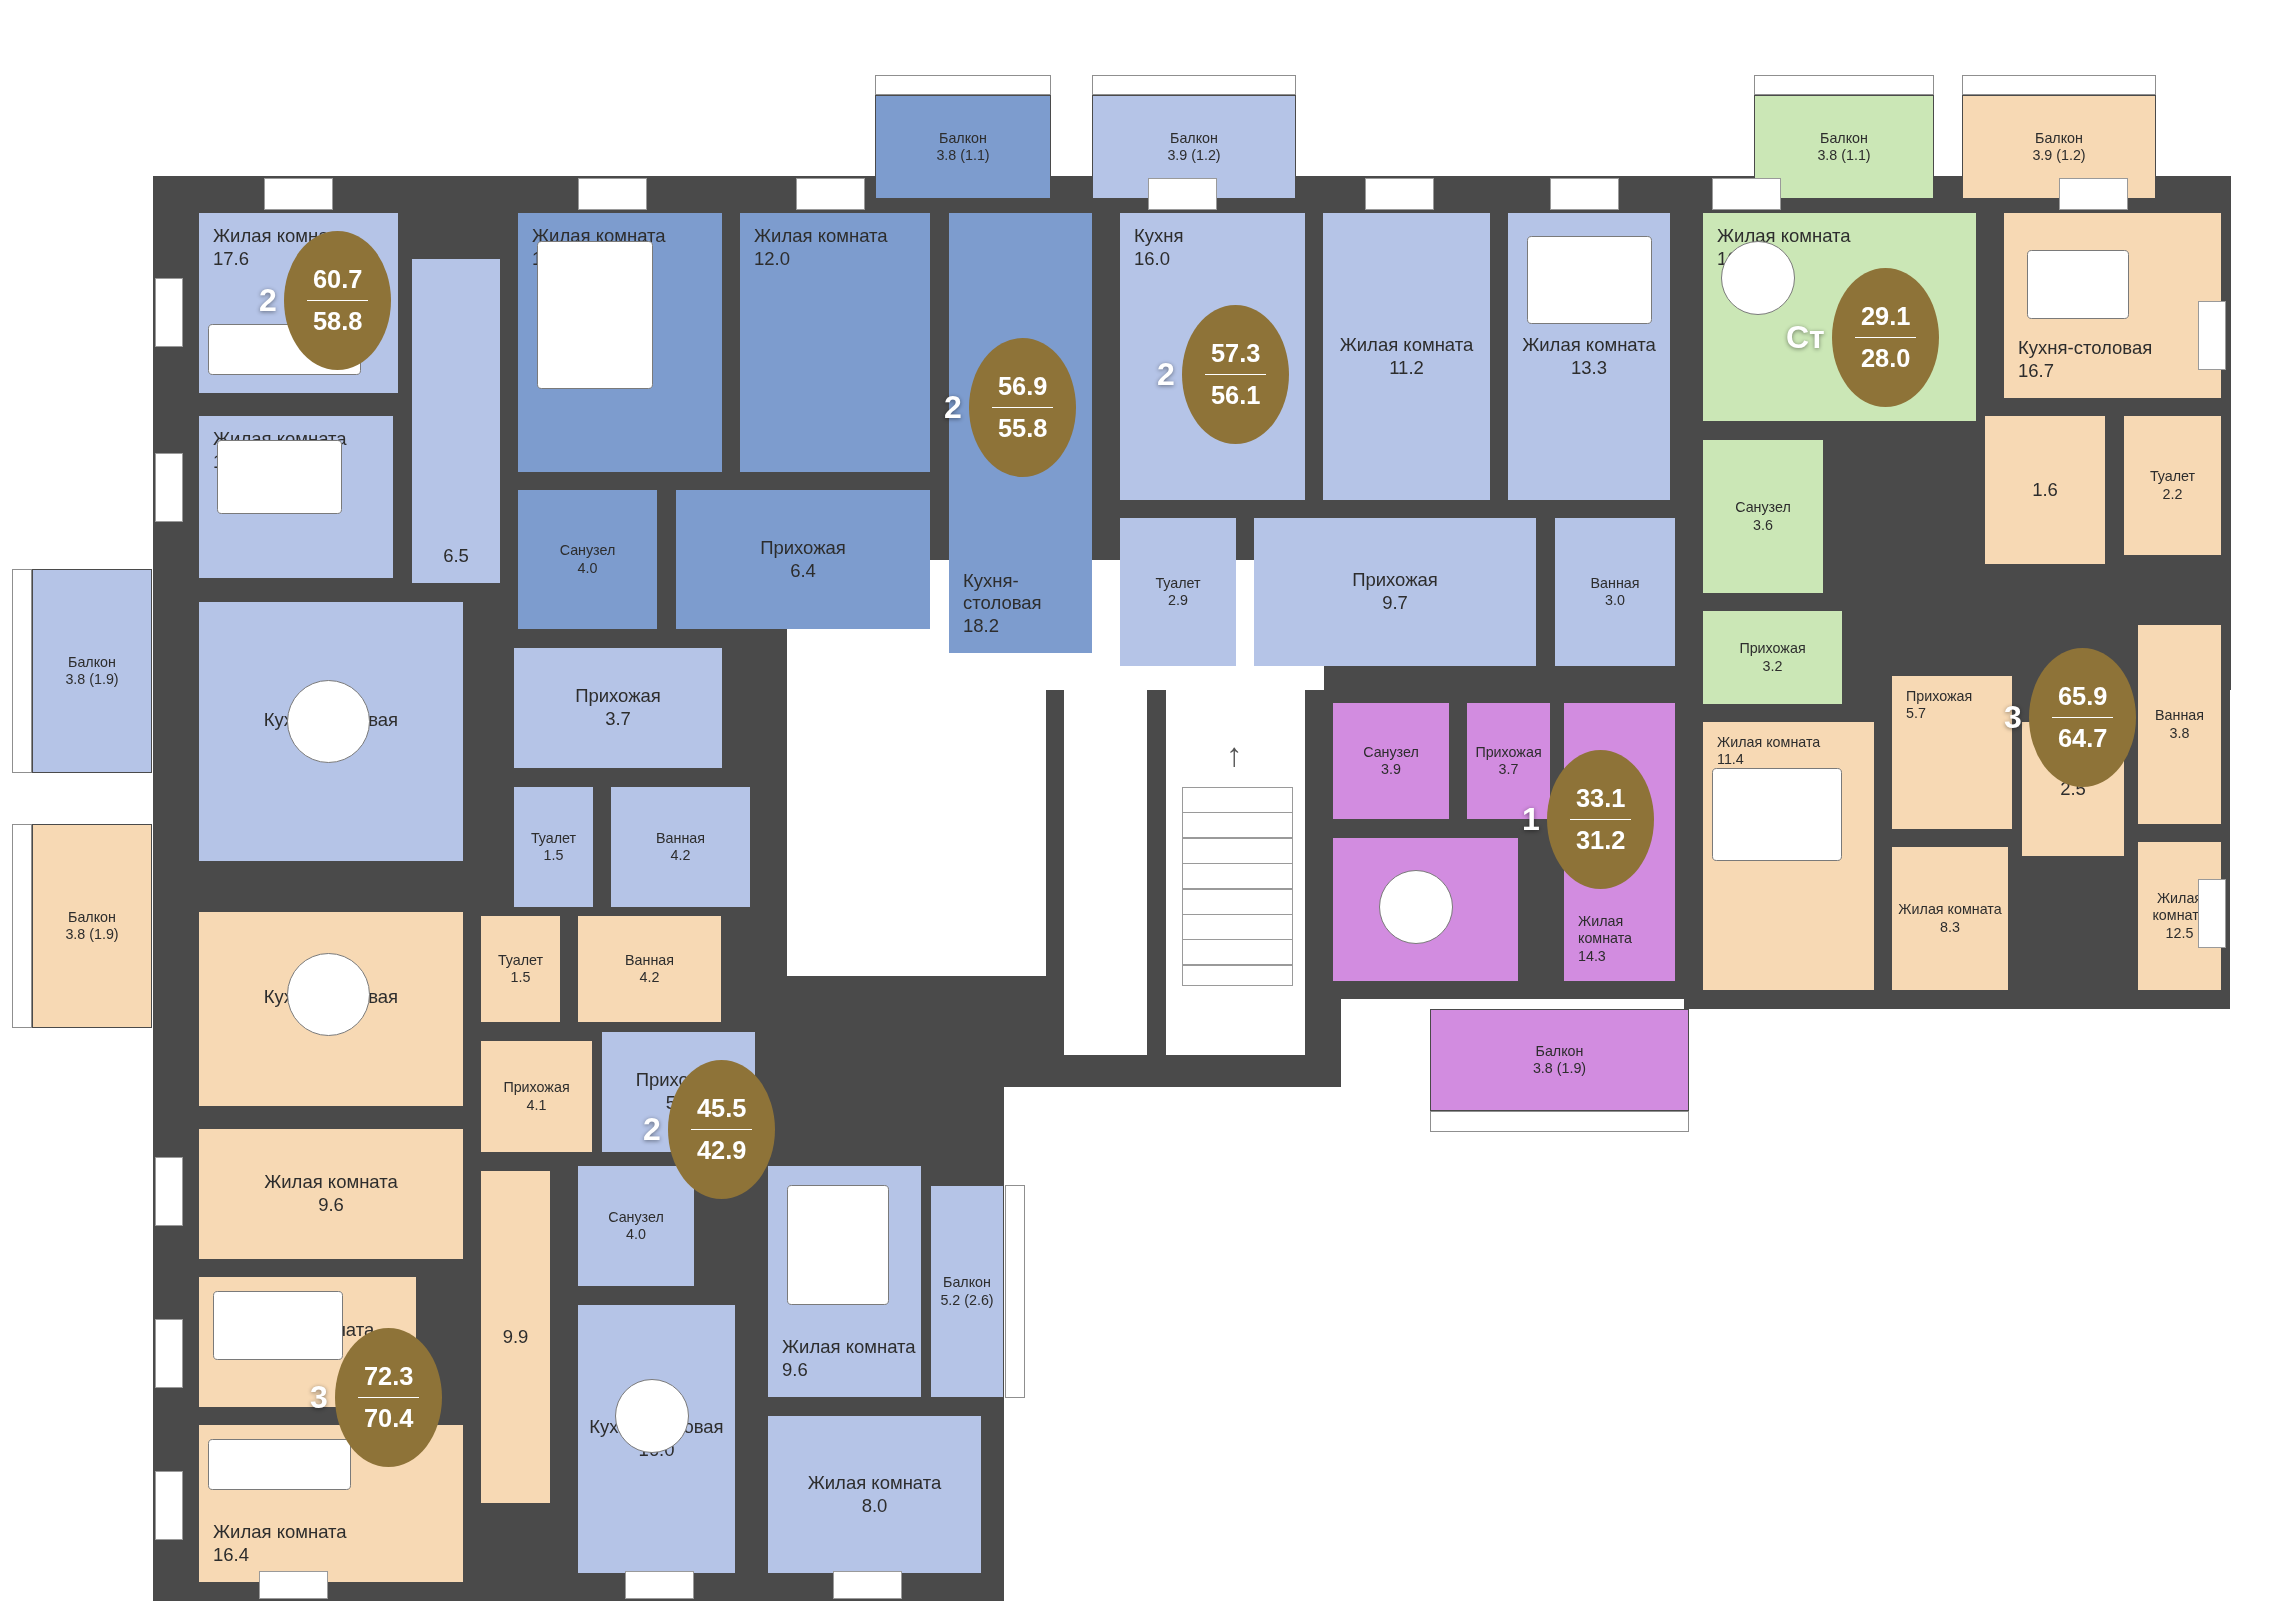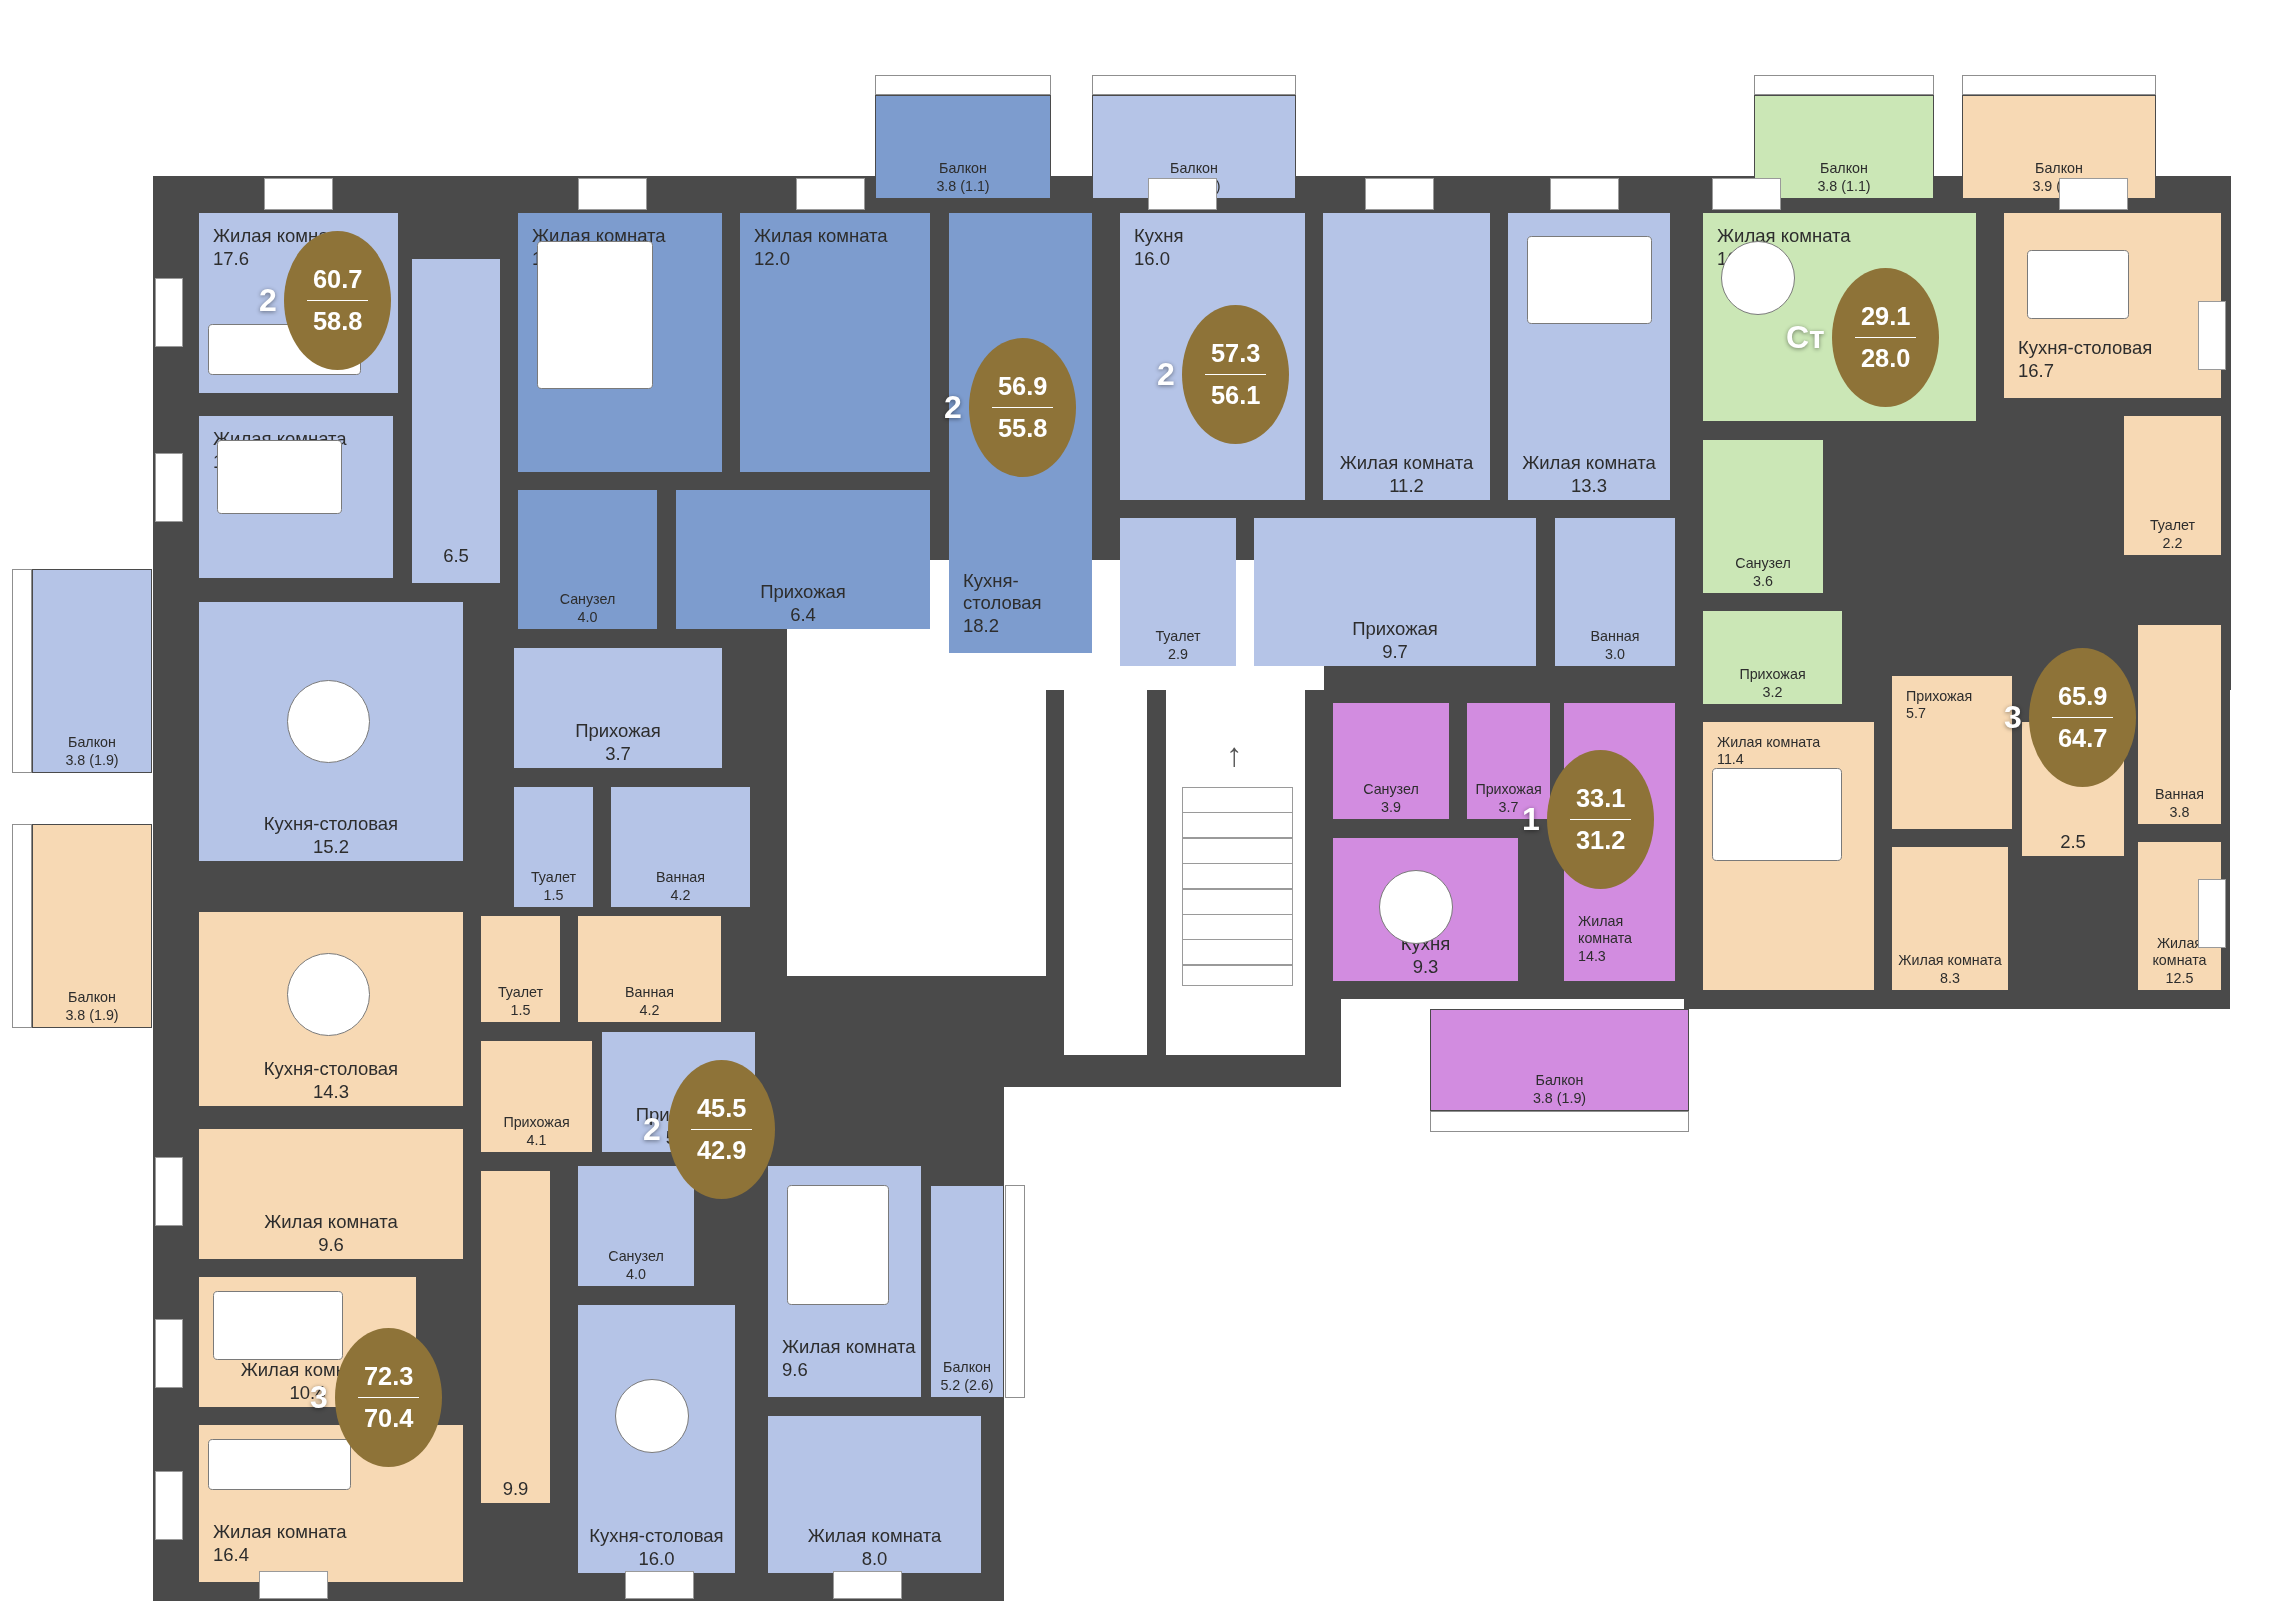--- a/index.html
+++ b/index.html
@@ -4,21 +4,21 @@
 <style>
   html,body{margin:0;padding:0;background:#fff;}
   body{width:2295px;height:1623px;position:relative;font-family:"Liberation Sans",sans-serif;color:#2d2d2d;}
   .plan{position:absolute;left:0;top:0;width:2295px;height:1623px;}
   .wall,.cut,.room,.win,.rail,.badge,.furn,.stairs{position:absolute;box-sizing:border-box;}
   .wall{background:#4a4a4a;z-index:0;}
   .cut{background:#ffffff;z-index:1;}
   .room{z-index:2;display:flex;flex-direction:column;padding:12px 4.6px 4.6px 14px;
         font-size:18.5px;line-height:1.22;font-weight:500;}
   .room .rl,.room .ra{display:block;}
-  .ctr{align-items:center;justify-content:flex-end;text-align:center;padding:2.8px;}
+  .ctr{align-items:center;justify-content:center;text-align:center;padding:2.8px;}
   .bot{justify-content:flex-end;padding-bottom:15.7px;}
   .sm{font-size:14.3px;}
   .c-lb{background:#b5c4e7;}
   .c-db{background:#7d9cce;}
   .c-gr{background:#cbe7b6;}
   .c-or{background:#f7d9b4;}
   .c-pu{background:#d28ce0;}
   .bal{border:1.9px solid #4a4a4a;z-index:2;}
   .rail{background:#fff;border:1.4px solid #8f8f8f;z-index:1;}
   .win{background:#fff;border:0.9px solid #9a9a9a;z-index:4;}
@@ -188,20 +188,23 @@
       <span>29.1</span>
       <span class="sep"></span>
       <span>28.0</span>
     </div>
   </div>
 
   <div class="room c-or bot" style="left:2004px;top:213px;width:217px;height:185px">
     <span class="rl">Кухня-столовая</span>
     <span class="ra">16.7</span>
   </div>
+  <div class="room c-or ctr" style="left:1985px;top:416px;width:120px;height:148px">
+    <span class="ra">1.6</span>
+  </div>
   <div class="room c-or ctr sm" style="left:2124px;top:416px;width:97px;height:139px">
     <span class="rl">Туалет</span>
     <span class="ra">2.2</span>
   </div>
   <div class="room c-or sm" style="left:1892px;top:676px;width:120px;height:153px">
     <span class="rl">Прихожая</span>
     <span class="ra">5.7</span>
   </div>
   <div class="room c-or ctr sm" style="left:2138px;top:625px;width:83px;height:199px">
     <span class="rl">Ванная</span>

